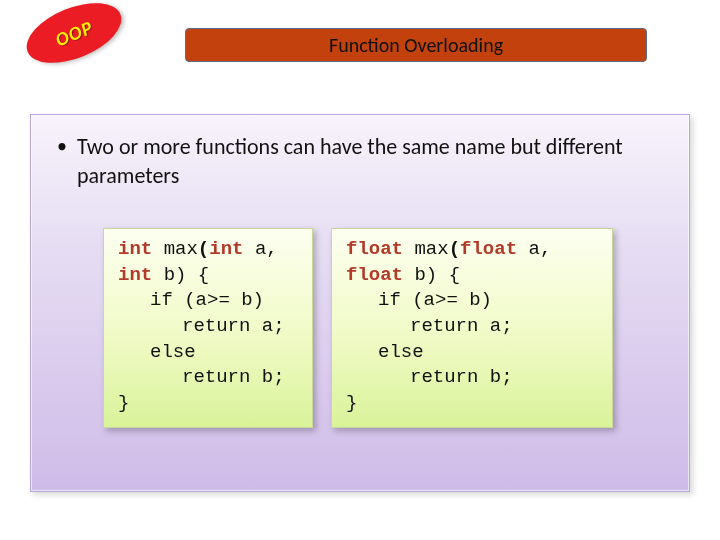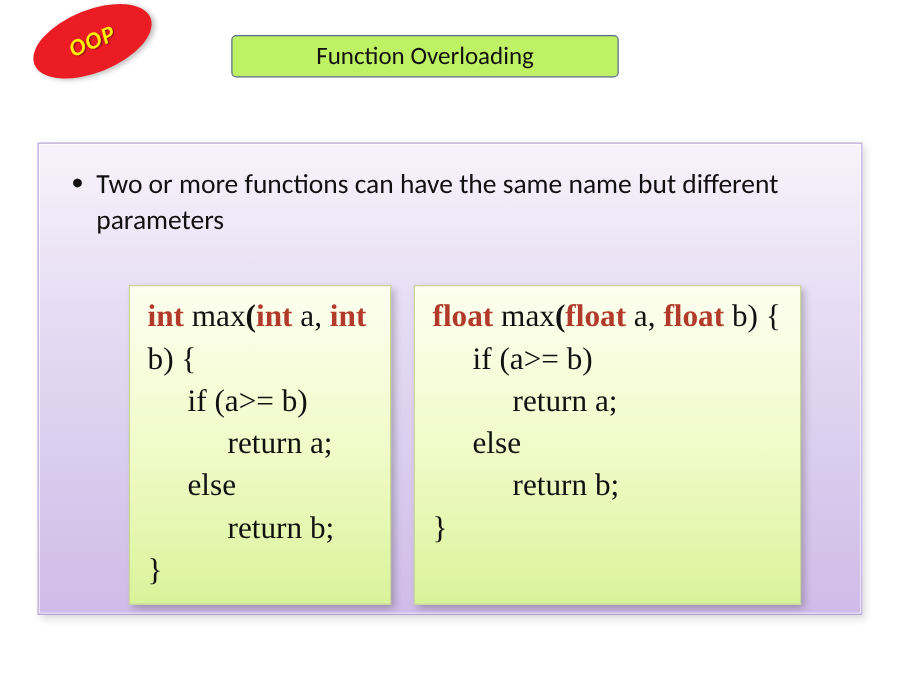--- a/index.html
+++ b/index.html
@@ -24,22 +24,22 @@
     color: #ffee00;
     font-weight: bold;
     font-size: 19px;
     font-style: italic;
     text-shadow: 1px 1px 1px rgba(0,0,0,0.4);
     letter-spacing: 1px;
   }
   .title-bar {
     position: absolute;
     left: 185px; top: 28px;
-    width: 310px; height: 34px;
-    background: #bef264;
+    width: 462px; height: 34px;
+    background: #c2410c;
     border: 1.5px solid #5a6a8a;
     border-radius: 4px;
     display: flex; align-items: center; justify-content: center;
     font-size: 20px;
     color: #111;
   }
   .content-panel {
     position: absolute;
     left: 30px; top: 114px;
     width: 660px; height: 378px;
@@ -67,24 +67,24 @@
     display: flex;
     gap: 18px;
     margin-top: 38px;
     padding-left: 52px;
   }
   .code-box {
     background: linear-gradient(180deg, #fdfff0 0%, #f0fac5 55%, #d9f39a 100%);
     border: 1px solid #c9d89a;
     box-shadow: 3px 3px 6px rgba(0,0,0,0.25);
     padding: 8px 14px 10px 14px;
-    font-size: 25px;
+    font-size: 19px;
     line-height: 1.35;
     color: #111;
-    font-family: Liberation Serif, serif;
+    font-family: Liberation Mono, monospace;
   }
   .code-box .kw { color: #b23a2a; font-weight: bold; }
   .code-box .br { font-weight: bold; }
   .ind1 { display:inline-block; width: 32px; }
   .ind2 { display:inline-block; width: 64px; }
 </style>
 </head>
 <body>
 
 <div class="oop-badge">
@@ -110,21 +110,21 @@
         <span class="kw">int</span>
         <span> </span><span>b</span><span>) {</span>
       </div>
       <div><span class="ind1"></span><span>if (a&gt;= b)</span></div>
       <div><span class="ind2"></span><span>return a;</span></div>
       <div><span class="ind1"></span><span>else</span></div>
       <div><span class="ind2"></span><span>return b;</span></div>
       <div><span>}</span></div>
     </div>
 
-    <div class="code-box" style="width:310px">
+    <div class="code-box" style="width:282px">
       <div>
         <span class="kw">float</span>
         <span> </span><span>max</span><span class="br">(</span><span class="kw">float</span>
         <span> </span><span>a</span><span>, </span>
         <span class="kw">float</span>
         <span> </span><span>b</span><span>) {</span>
       </div>
       <div><span class="ind1"></span><span>if (a&gt;= b)</span></div>
       <div><span class="ind2"></span><span>return a;</span></div>
       <div><span class="ind1"></span><span>else</span></div>

